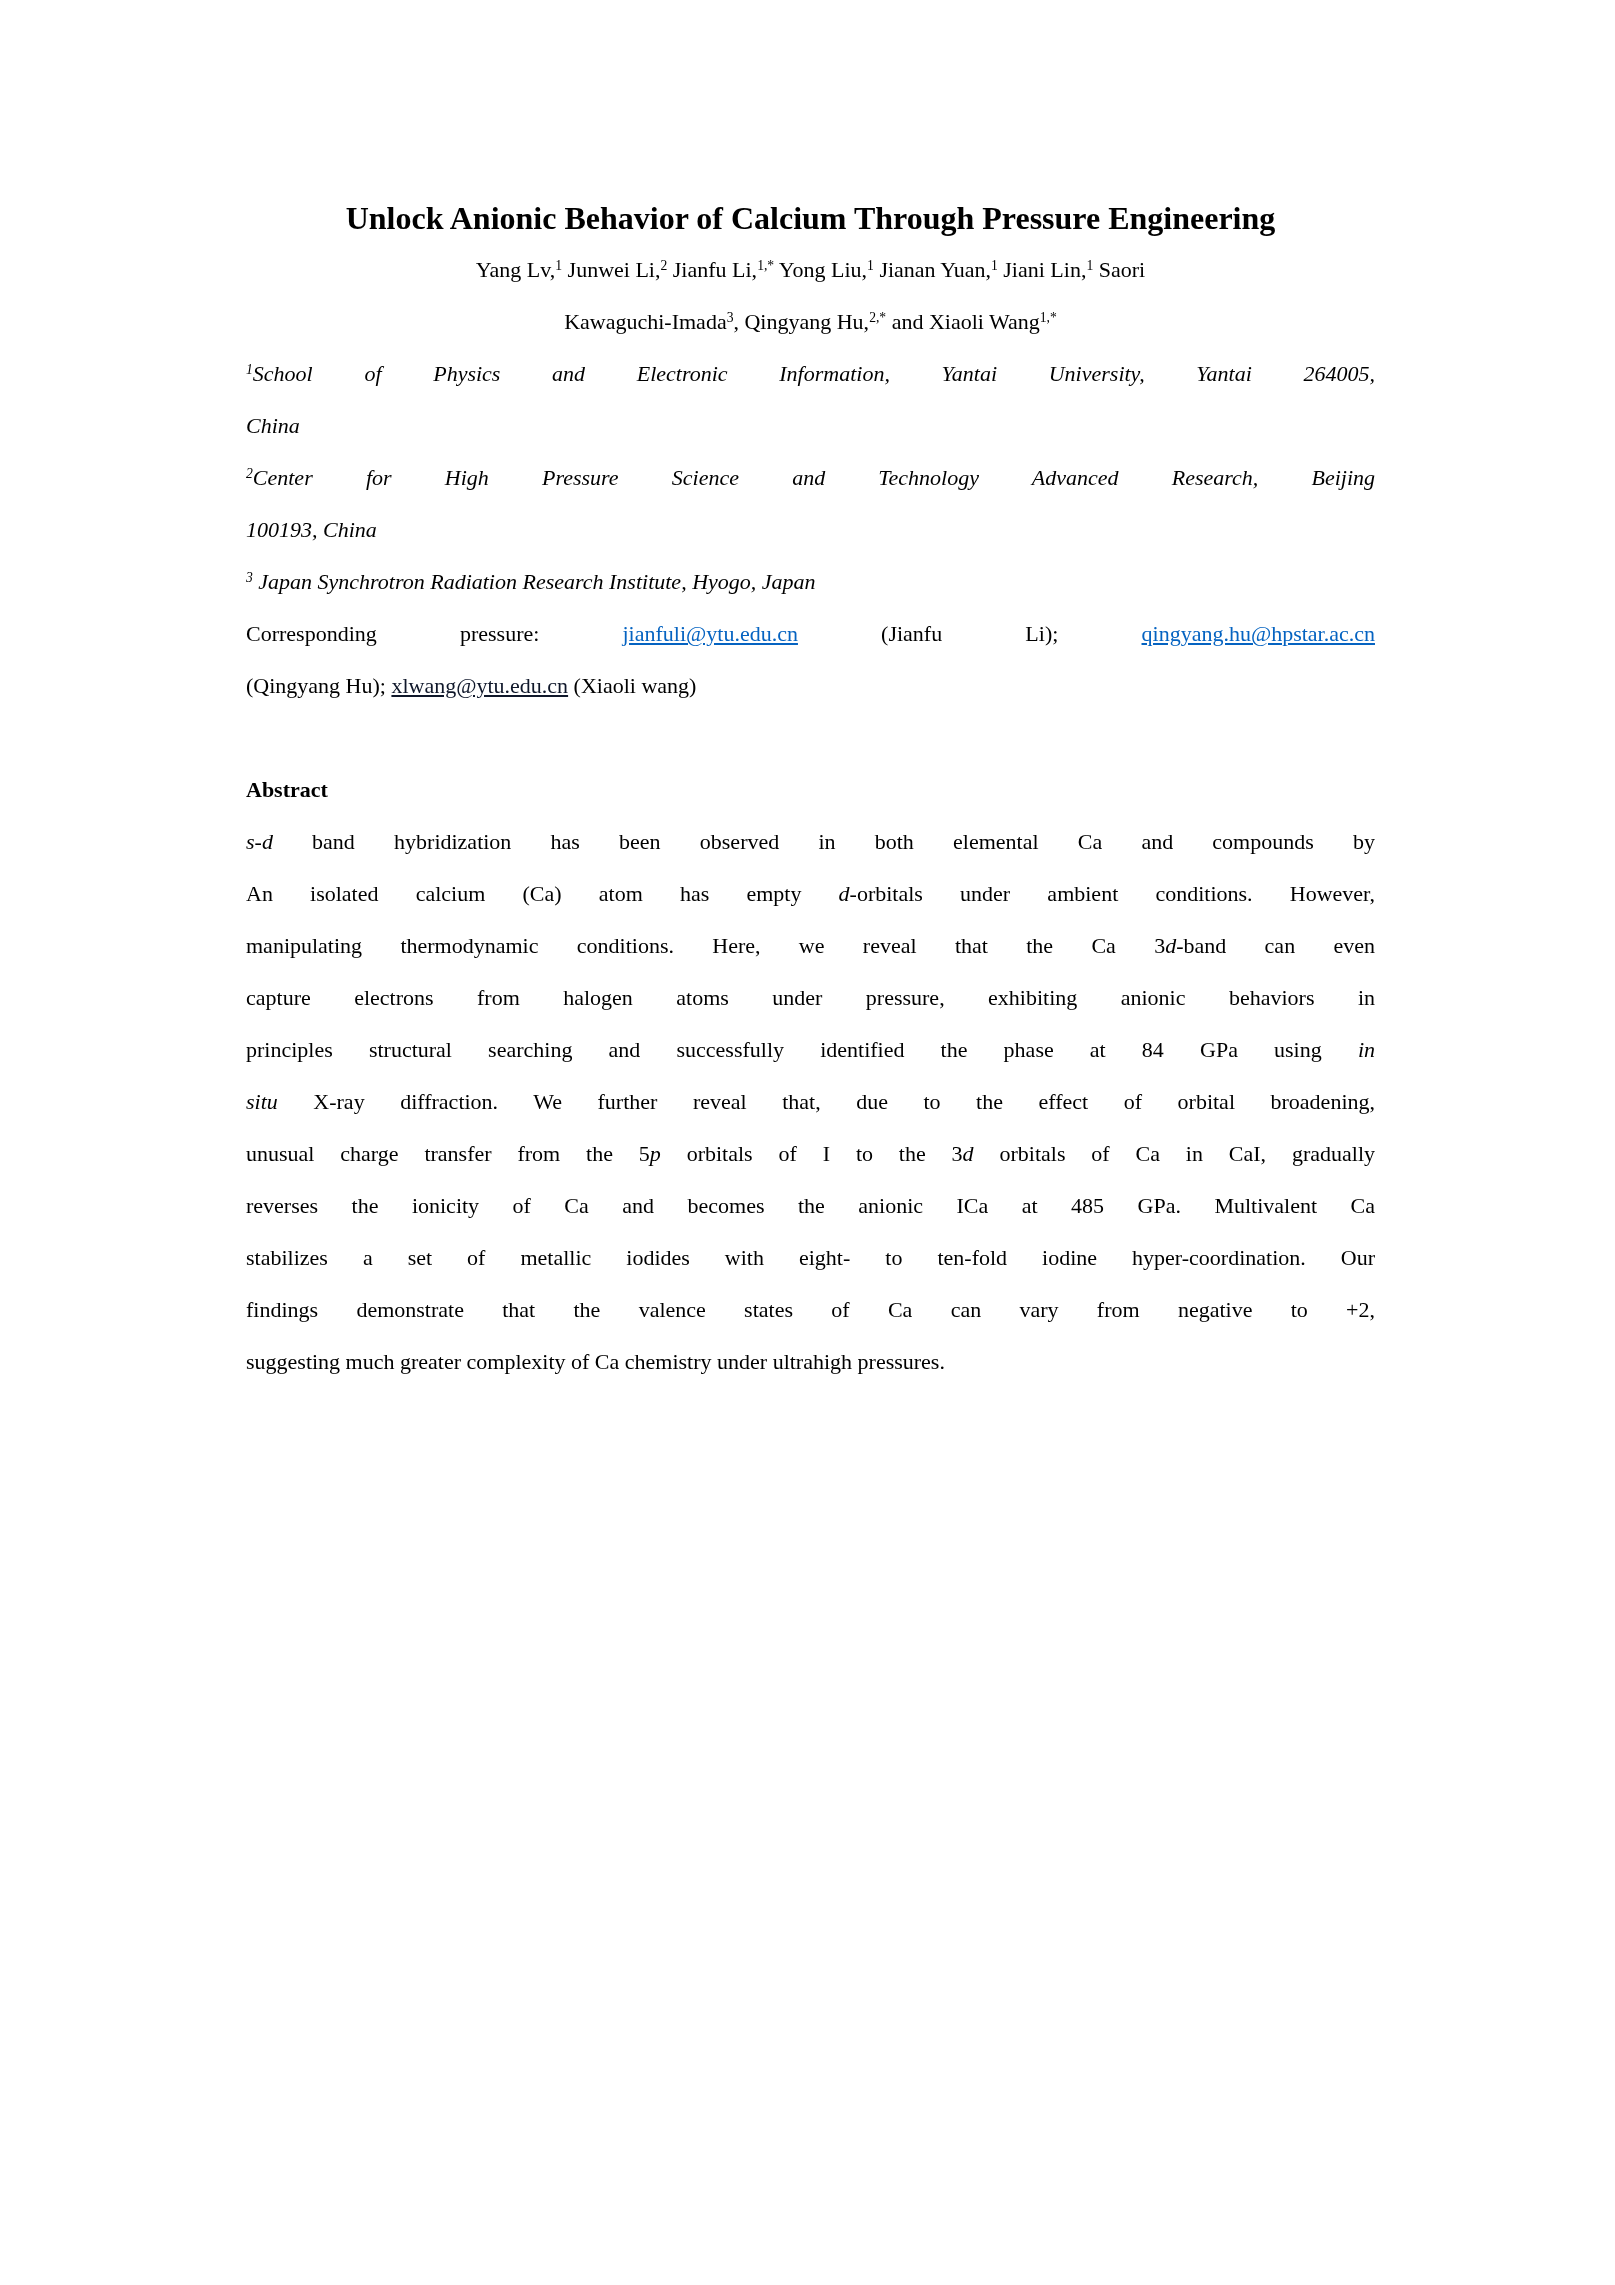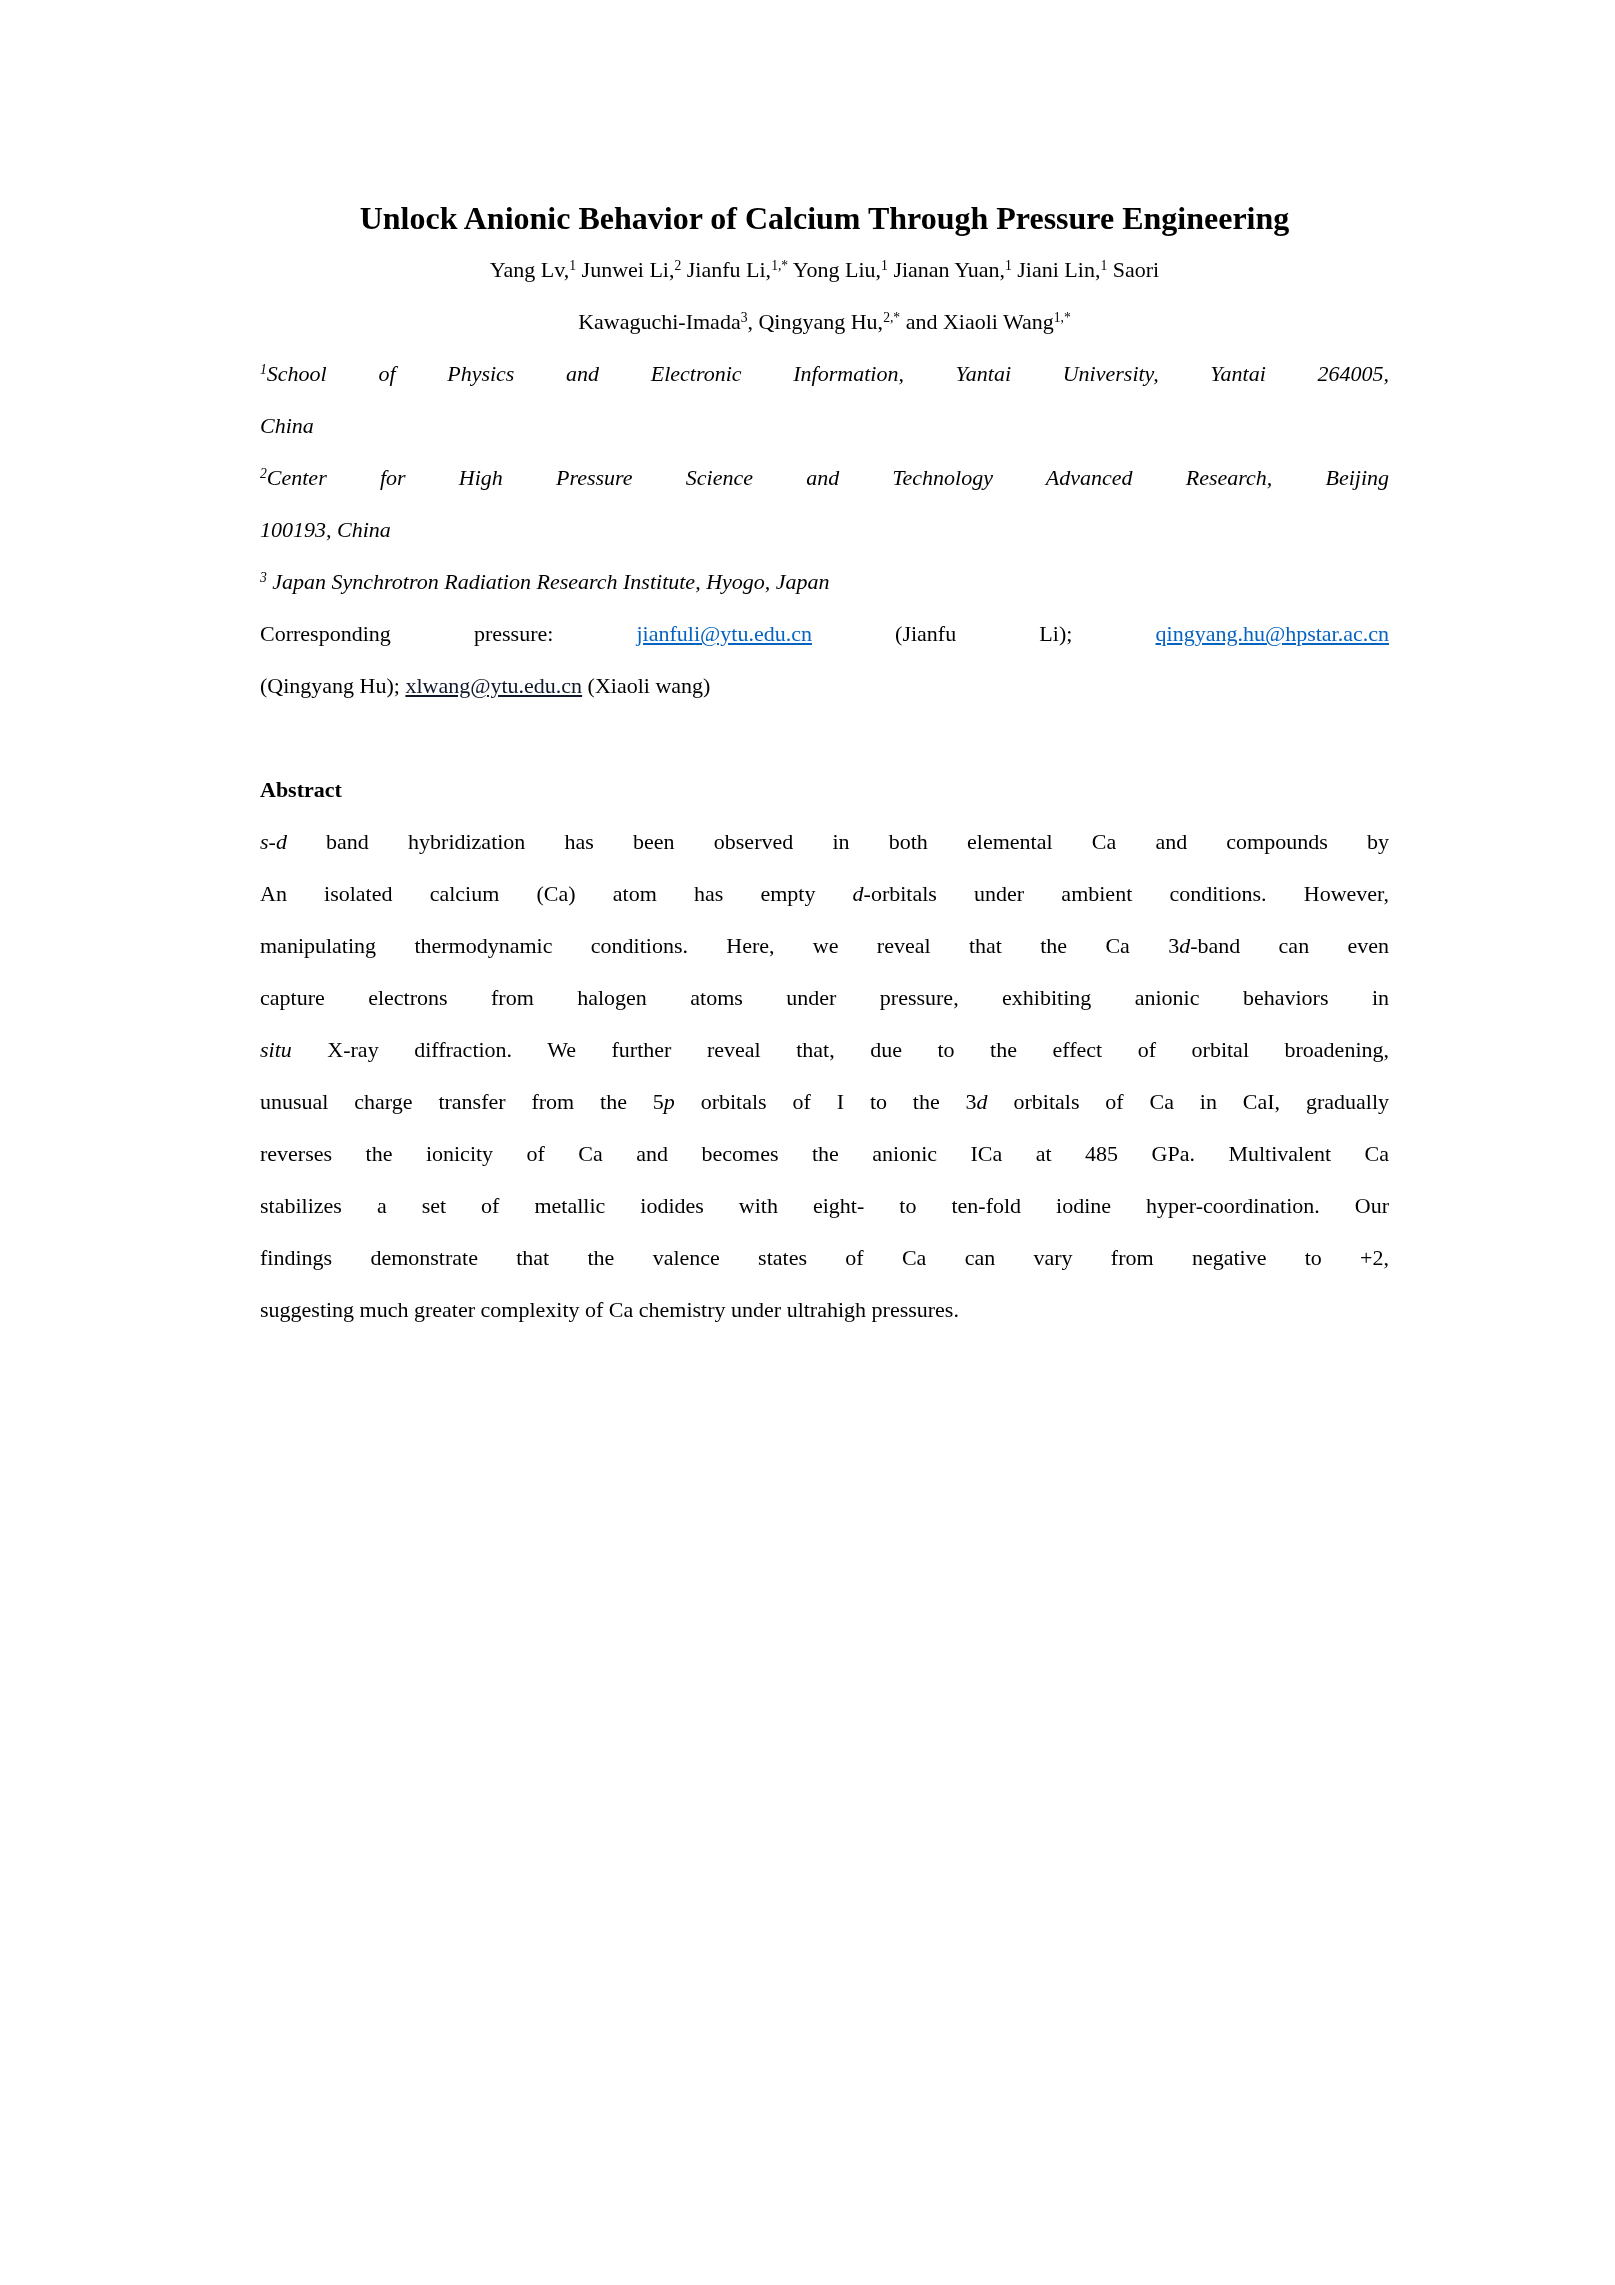--- a/index.html
+++ b/index.html
@@ -11,21 +11,21 @@
     position: relative;
     width: 1616px;
     height: 2285px;
     background: #ffffff;
     overflow: hidden;
     font-family: "Liberation Serif", "DejaVu Serif", serif;
     color: #000000;
   }
   .content {
     position: absolute;
-    left: 260px;
+    left: 246px;
     top: 192px;
     width: 1129px;
   }
   .line {
     height: 52px;
     line-height: 52px;
     font-size: 22px;
     white-space: normal;
   }
   .title-line {
@@ -78,20 +78,21 @@
       </div>
       <div class="spacer"></div>
       <div>
         <div class="line align-left"><span class="b">Abstract</span></div>
       </div>
       <div>
         <div class="line align-stretch"><span class="i">s-d</span><span> band hybridization has been observed in both elemental Ca and compounds by</span></div>
         <div class="line align-stretch"><span>An isolated calcium (Ca) atom has empty </span><span class="i">d</span><span>-orbitals under ambient conditions. However,</span></div>
         <div class="line align-stretch"><span>manipulating thermodynamic conditions. Here, we reveal that the Ca 3</span><span class="i">d</span><span>-band can even</span></div>
         <div class="line align-stretch"><span>capture electrons from halogen atoms under pressure, exhibiting anionic behaviors in</span></div>
+        <div class="line align-stretch"><span>principles structural searching and successfully identified the phase at 84 GPa using </span><span class="i">in</span></div>
         <div class="line align-stretch"><span class="i">situ</span><span> X-ray diffraction. We further reveal that, due to the effect of orbital broadening,</span></div>
         <div class="line align-stretch"><span>unusual charge transfer from the 5</span><span class="i">p</span><span> orbitals of I to the 3</span><span class="i">d</span><span> orbitals of Ca in CaI, gradually</span></div>
         <div class="line align-stretch"><span>reverses the ionicity of Ca and becomes the anionic ICa at 485 GPa. Multivalent Ca</span></div>
         <div class="line align-stretch"><span>stabilizes a set of metallic iodides with eight- to ten-fold iodine hyper-coordination. Our</span></div>
         <div class="line align-stretch"><span>findings demonstrate that the valence states of Ca can vary from negative to +2,</span></div>
         <div class="line align-left"><span>suggesting much greater complexity of Ca chemistry under ultrahigh pressures.</span></div>
       </div>
     </div>
 </div>
 

